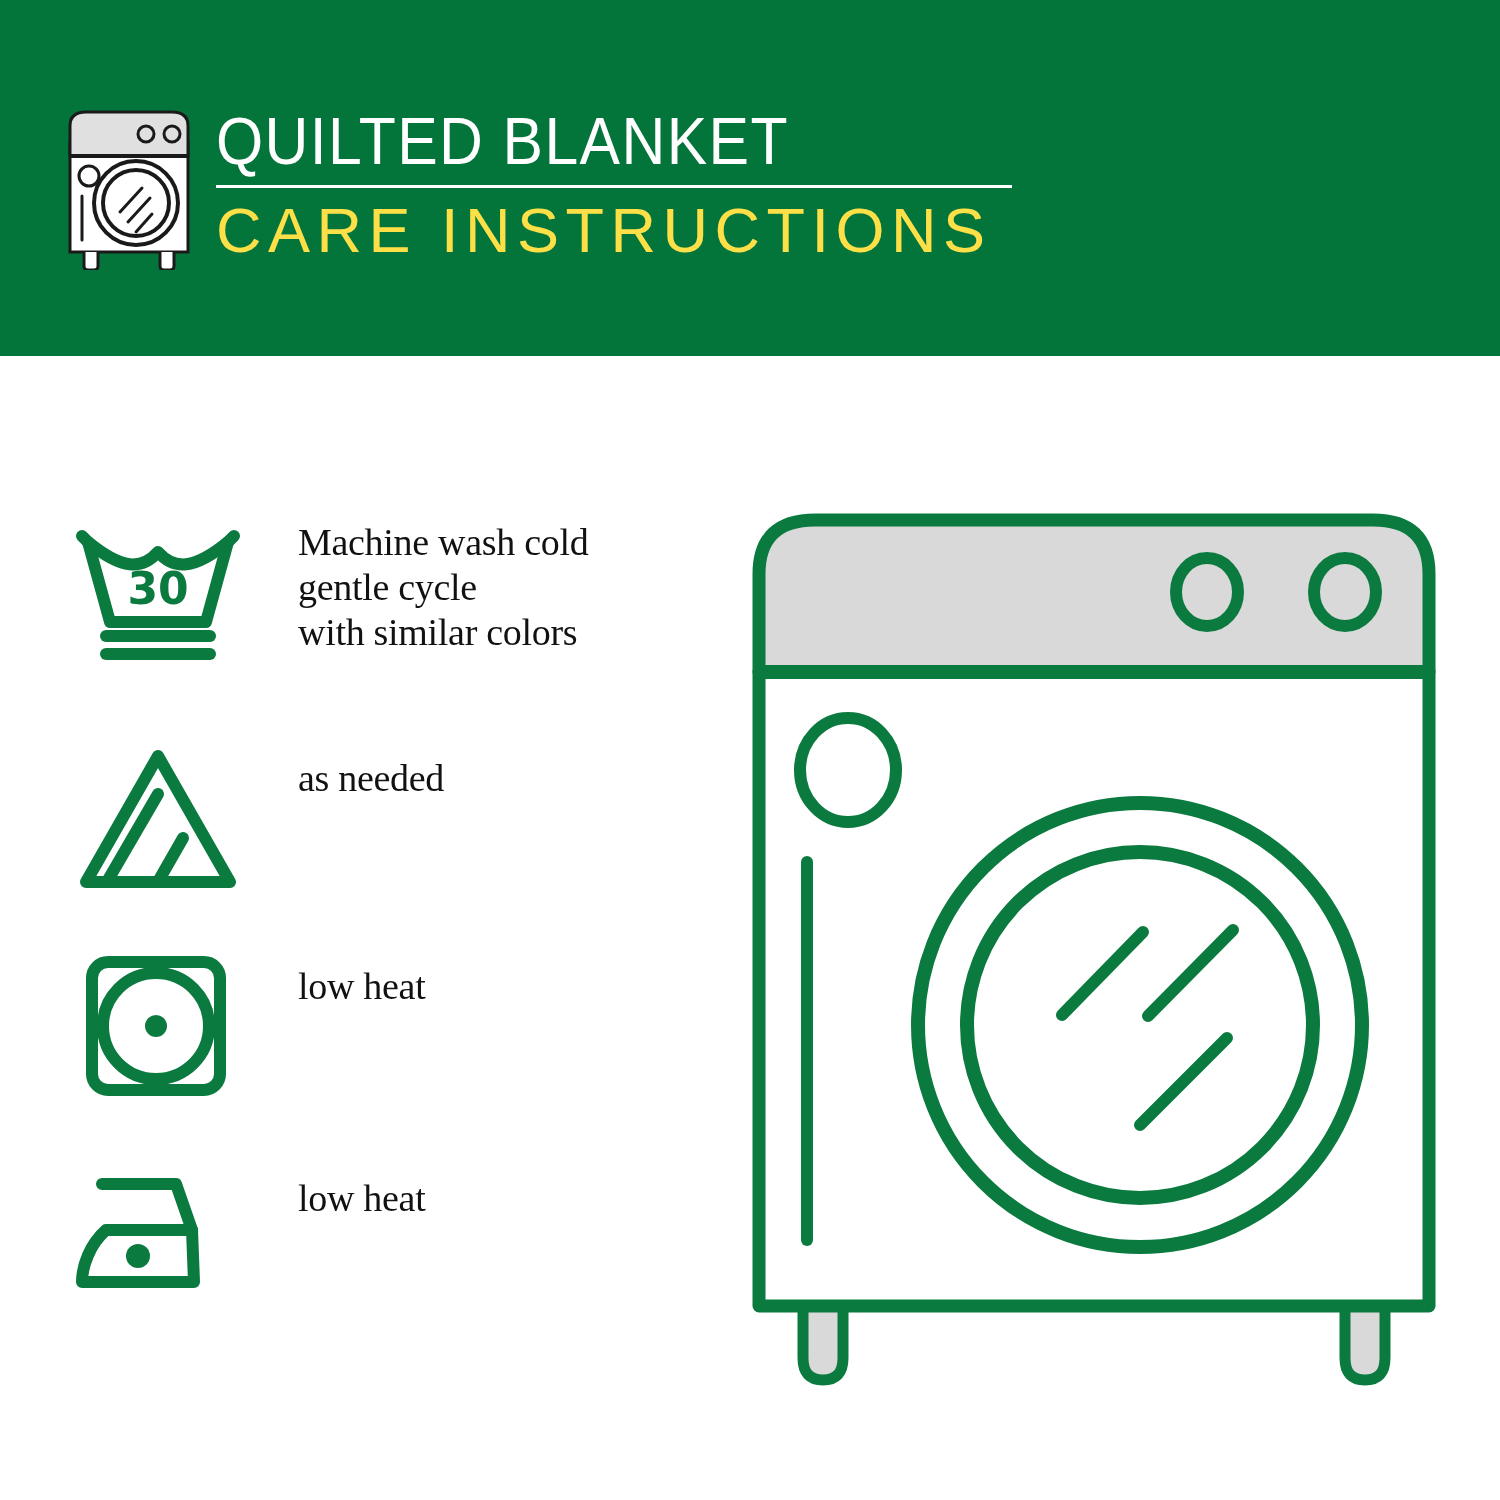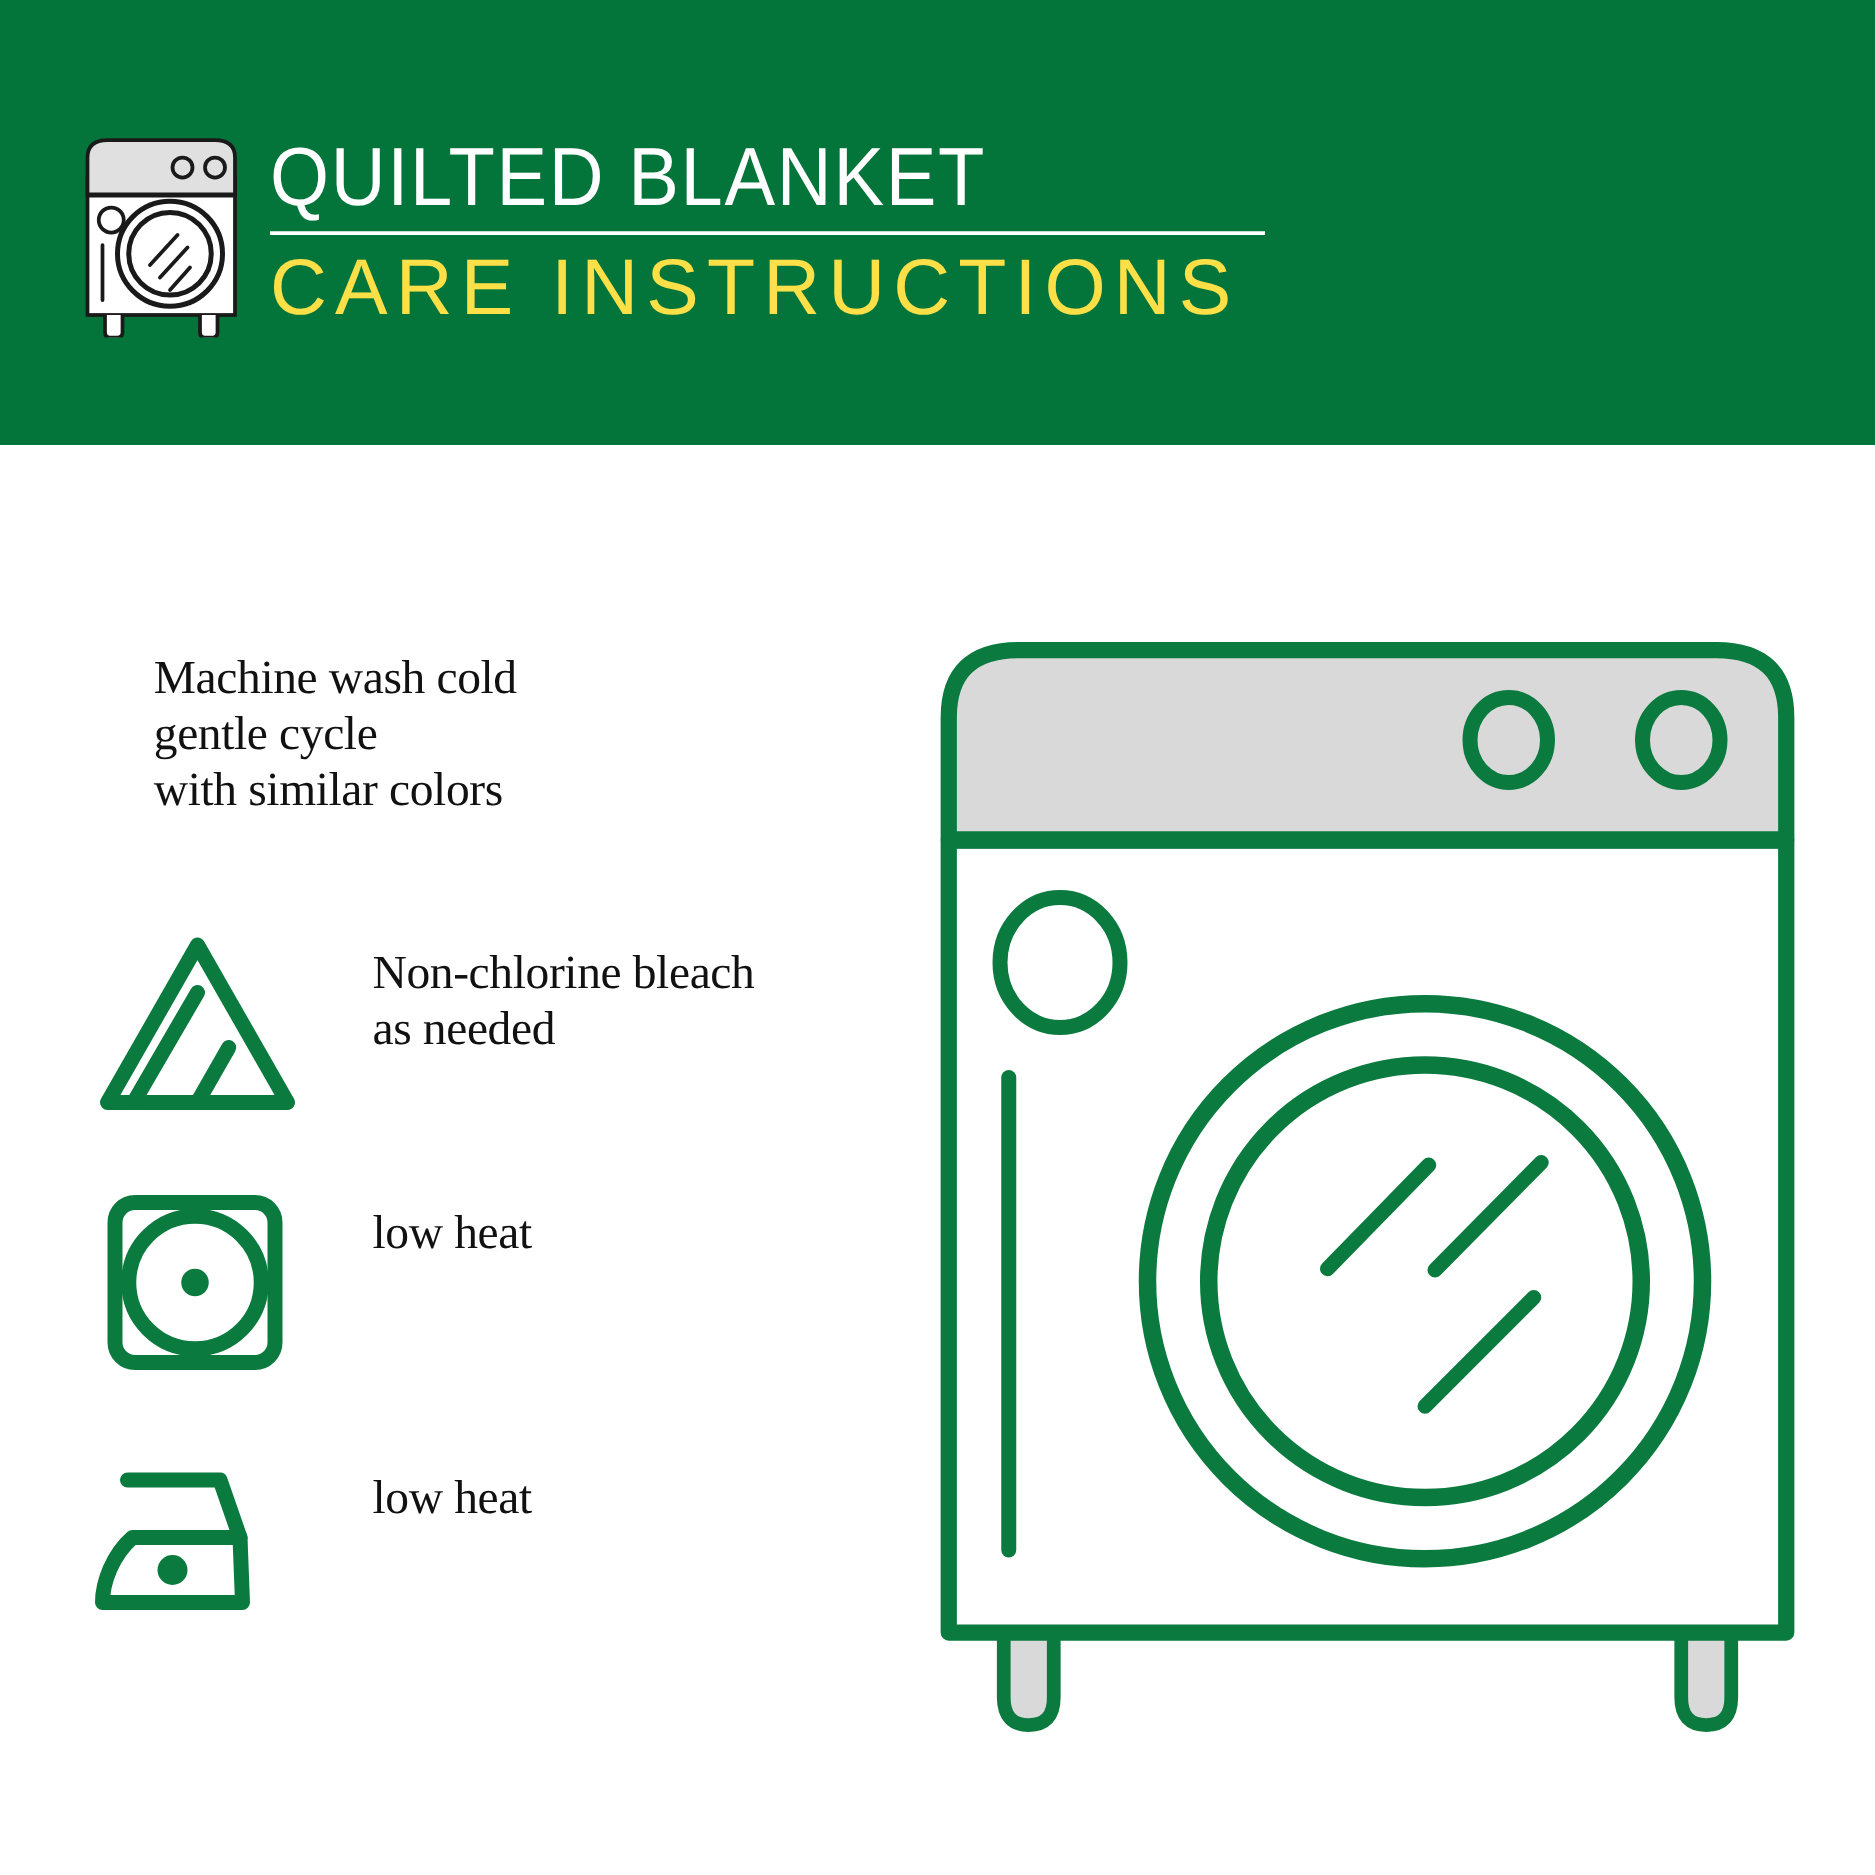--- a/index.html
+++ b/index.html
@@ -168,39 +168,52 @@
     <div class="header-titles">
       <div class="title-main">QUILTED BLANKET</div>
       <div class="title-rule"></div>
       <div class="title-sub">CARE INSTRUCTIONS</div>
     </div>
   </div>
 
   <div class="care-list">
 
     <div class="care-row row-wash">
+      <div class="sym">
+        <svg viewBox="0 0 175 160" width="175" height="160" xmlns="http://www.w3.org/2000/svg">
+          <g fill="none" stroke="#0b7a3f" stroke-width="12" stroke-linecap="round" stroke-linejoin="round">
+
+            <path d="M12 24 L18 30 C52 58 72 58 88 40 C104 58 124 58 158 30 L164 24"></path>
+            <path d="M18 30 L40 110 L136 110 L158 30"></path>
+
+            <line x1="36" y1="124" x2="140" y2="124"></line>
+            <line x1="36" y1="142" x2="140" y2="142"></line>
+          </g>
+          <text x="88" y="92" text-anchor="middle" font-family="DejaVu Sans, sans-serif" font-size="44" font-weight="bold" fill="#0b7a3f">30</text>
+          <circle cx="88" cy="104" r="0" fill="#0b7a3f"></circle>
+        </svg>
+      </div>
       <div class="txt">
         <span class="line">Machine wash cold</span>
         <span class="line">gentle cycle</span>
         <span class="line">with similar colors</span>
       </div>
     </div>
 
     <div class="care-row row-bleach">
       <div class="sym">
         <svg viewBox="0 0 175 160" width="175" height="160" xmlns="http://www.w3.org/2000/svg">
           <g fill="none" stroke="#0b7a3f" stroke-width="12" stroke-linecap="round" stroke-linejoin="round">
             <path d="M88 14 L160 140 L16 140 Z"></path>
             <line x1="88" y1="52" x2="38" y2="138"></line>
             <line x1="113" y1="96" x2="89" y2="138"></line>
           </g>
         </svg>
       </div>
       <div class="txt">
-        <span class="line">Non-chlorine bleach</span>
         <span class="line">as needed</span>
       </div>
     </div>
 
     <div class="care-row row-dry">
       <div class="sym">
         <svg viewBox="0 0 175 160" width="175" height="160" xmlns="http://www.w3.org/2000/svg">
           <rect x="22" y="16" width="128" height="128" rx="16" ry="16" fill="none" stroke="#0b7a3f" stroke-width="12"></rect>
           <circle cx="86" cy="80" r="53" fill="none" stroke="#0b7a3f" stroke-width="12"></circle>
           <circle cx="86" cy="80" r="11" fill="#0b7a3f"></circle>

